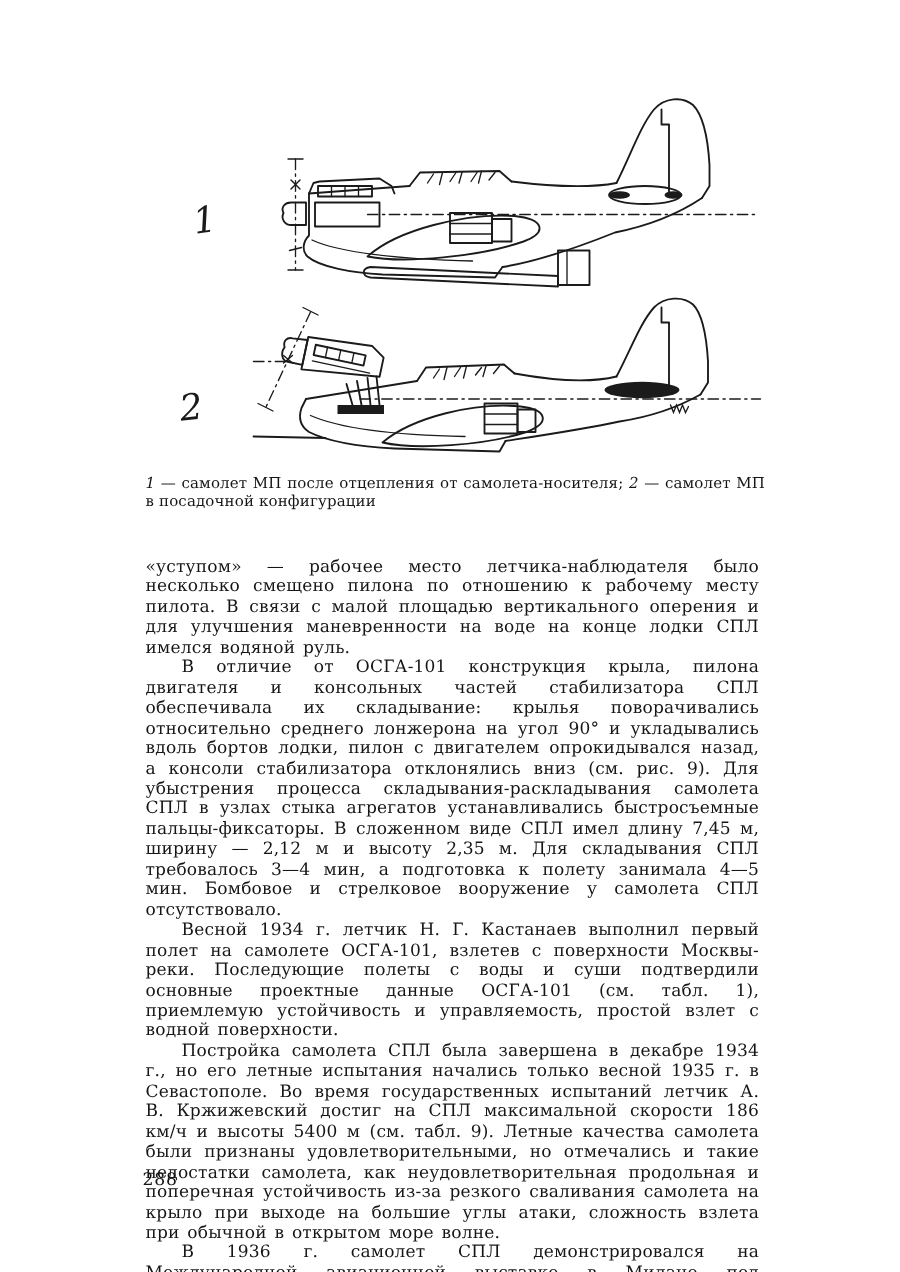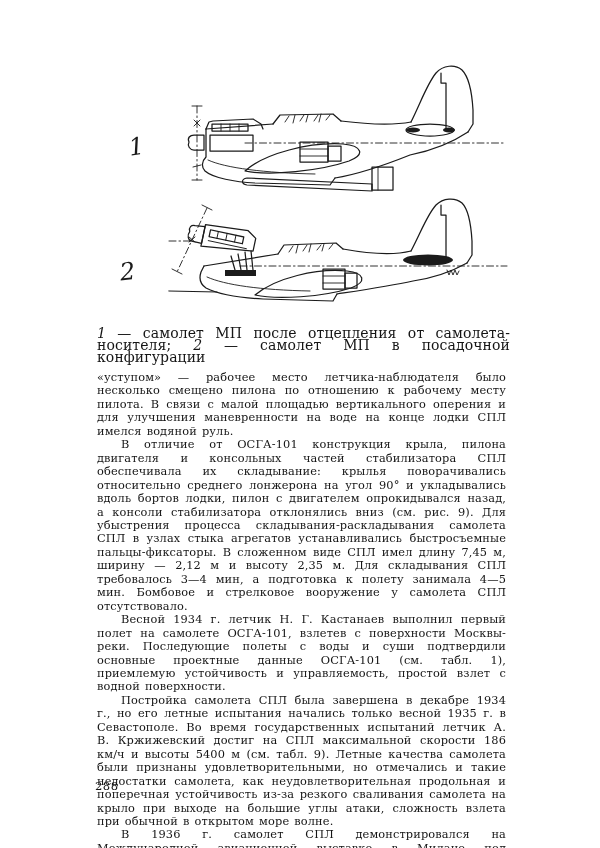--- a/index.html
+++ b/index.html
@@ -15,21 +15,21 @@
   }
   .figure-svg{position:absolute;left:95px;}
   #plane1{top:58px;width:420px;height:145px;}
   #plane2{top:196px;width:420px;height:120px;}
   .fig-label{font-family:"DejaVu Serif", serif;font-style:italic;font-size:24px;fill:#1a1a1a;}
   .caption{
     position:absolute;left:97px;top:314px;width:413px;
     font-size:10.6px;line-height:12.4px;letter-spacing:0.1px;
   }
   .caption-title{white-space:nowrap;}
-  .caption-legend{font-size:14px;line-height:11.8px;text-align:justify;margin-top:14px;}
+  .caption-legend{font-size:10px;line-height:11.8px;text-align:justify;margin-top:3px;}
   .caption-legend i{font-style:italic;}
   .body-text{
     position:absolute;left:97px;top:371px;width:409px;
     font-size:11.35px;line-height:13.45px;
     text-align:justify;letter-spacing:0.12px;word-spacing:1.4px;
   }
   .body-text p{margin:0;padding:0;}
   .body-text p.indent{text-indent:24px;}
   .page-number{
     position:absolute;left:95px;top:779px;

